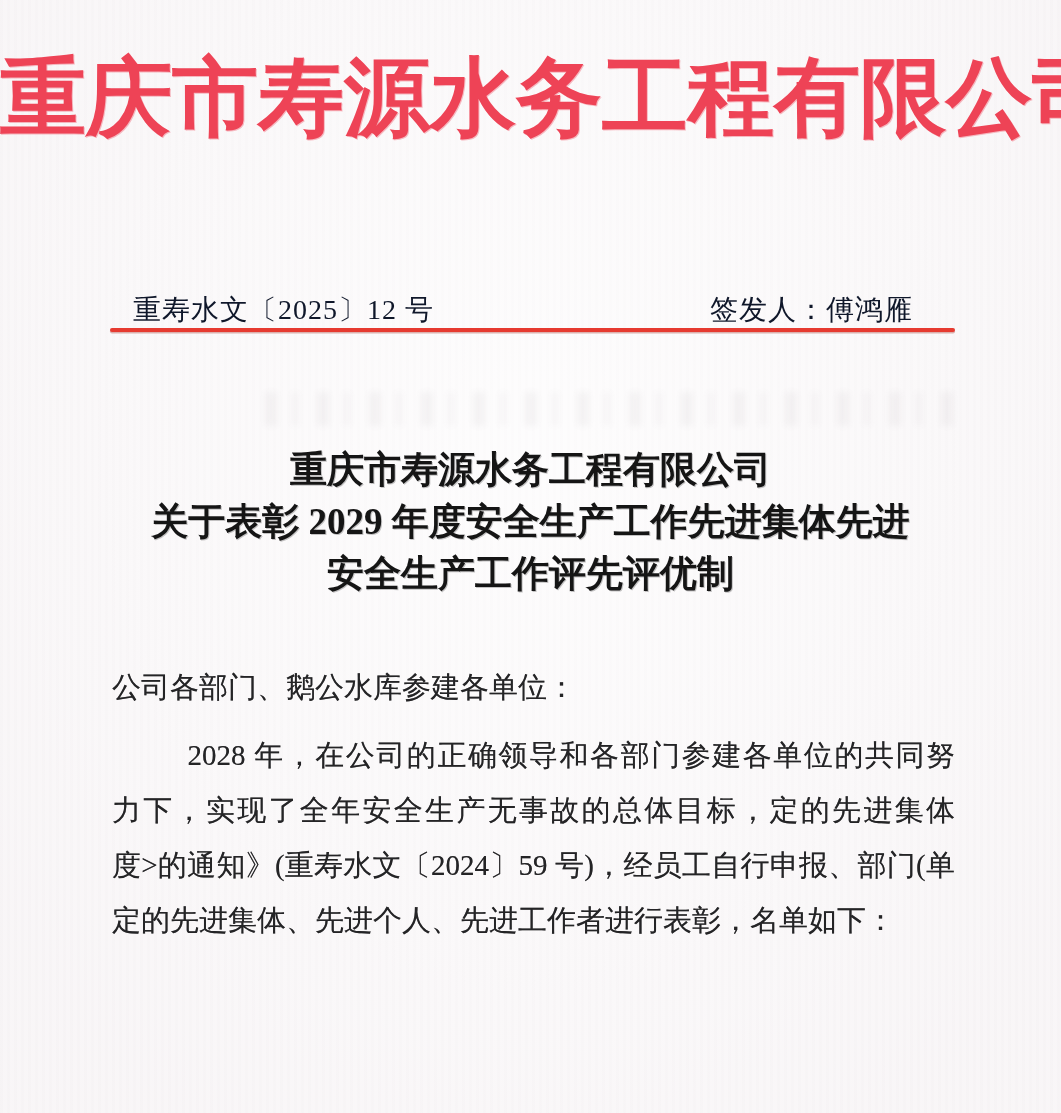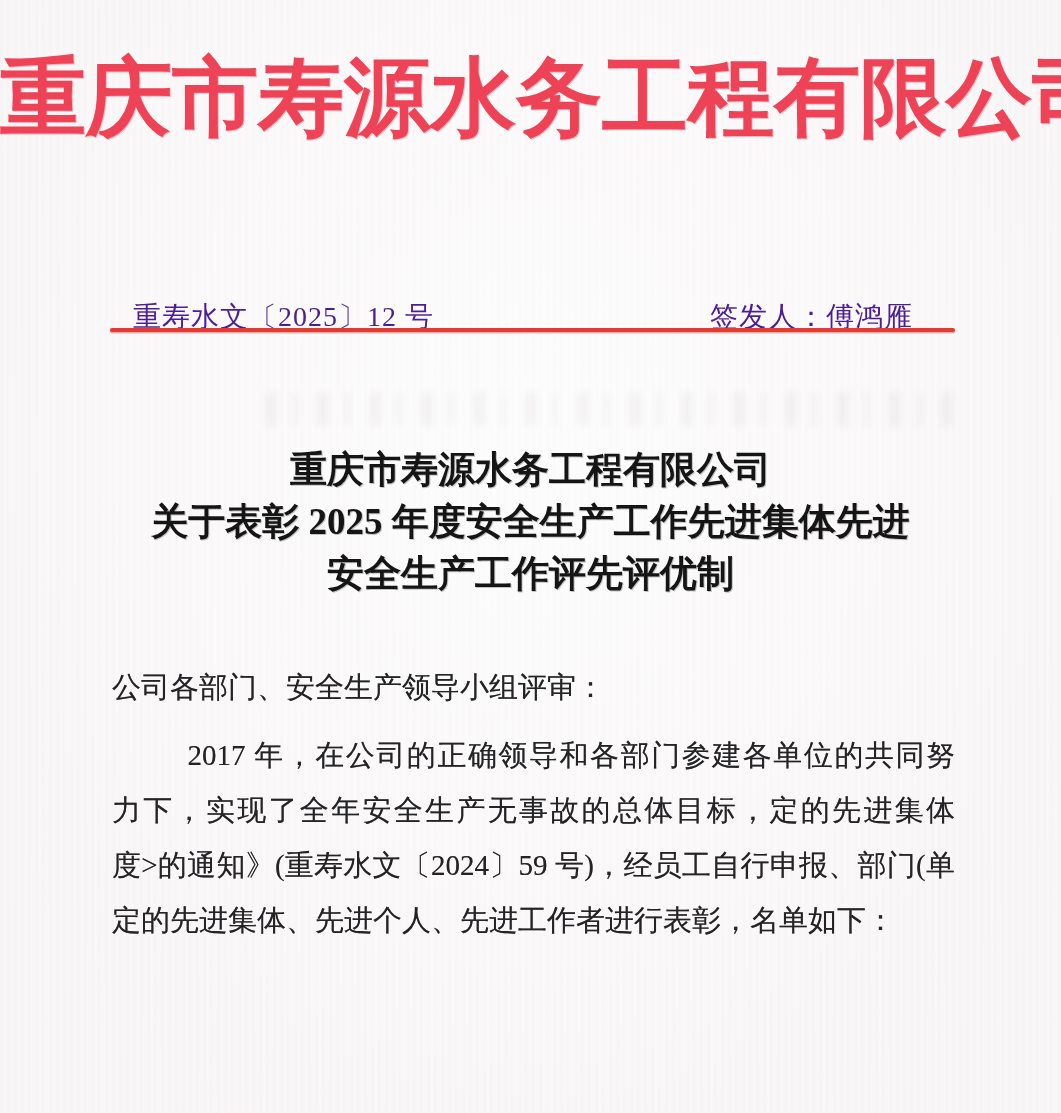--- a/index.html
+++ b/index.html
@@ -30,27 +30,27 @@
     text-align: center;
     font-size: 86px;
     font-weight: 700;
     letter-spacing: 0px;
     color: #ee4356;
     text-shadow: 1px 1px 0 rgba(238,67,86,.35);
     white-space: nowrap;
   }
   .docline {
     position: absolute;
-    top: 298px;
+    top: 291px;
     left: 133px;
     width: 780px;
     display: flex;
     justify-content: space-between;
     font-size: 28px;
-    color: #4c1d95;
+    color: #0f172a;
     letter-spacing: 1px;
     white-space: nowrap;
   }
   .redrule {
     position: absolute;
     top: 328px;
     left: 110px;
     width: 845px;
     height: 4px;
     background: #e63a30;
@@ -121,23 +121,23 @@
   <span class="docnum">重寿水文〔2025〕12 号</span>
   <span class="issuer"><span>签发人：</span><span>傅鸿雁</span></span>
 </div>
 
 <div class="redrule"></div>
 
 <div class="ghost-bleed"></div>
 
 <div class="doc-title">
   <div>重庆市寿源水务工程有限公司</div>
-  <div>关于表彰 2025 年度安全生产工作先进集体先进</div>
+  <div>关于表彰 2029 年度安全生产工作先进集体先进</div>
   <div>安全生产工作评先评优制</div>
 </div>
 
 <div class="body-text">
-  <div class="line salutation">公司各部门、安全生产领导小组评审：</div>
-  <div class="line fill indent">2017 年，在公司的正确领导和各部门参建各单位的共同努</div>
+  <div class="line salutation">公司各部门、鹅公水库参建各单位：</div>
+  <div class="line fill indent">2028 年，在公司的正确领导和各部门参建各单位的共同努</div>
   <div class="line fill">力下，实现了全年安全生产无事故的总体目标，定的先进集体</div>
   <div class="line fill">度&gt;的通知》(重寿水文〔2024〕59 号)，经员工自行申报、部门(单</div>
   <div class="line">定的先进集体、先进个人、先进工作者进行表彰，名单如下：</div>
 </div>
 
 </body></html>

